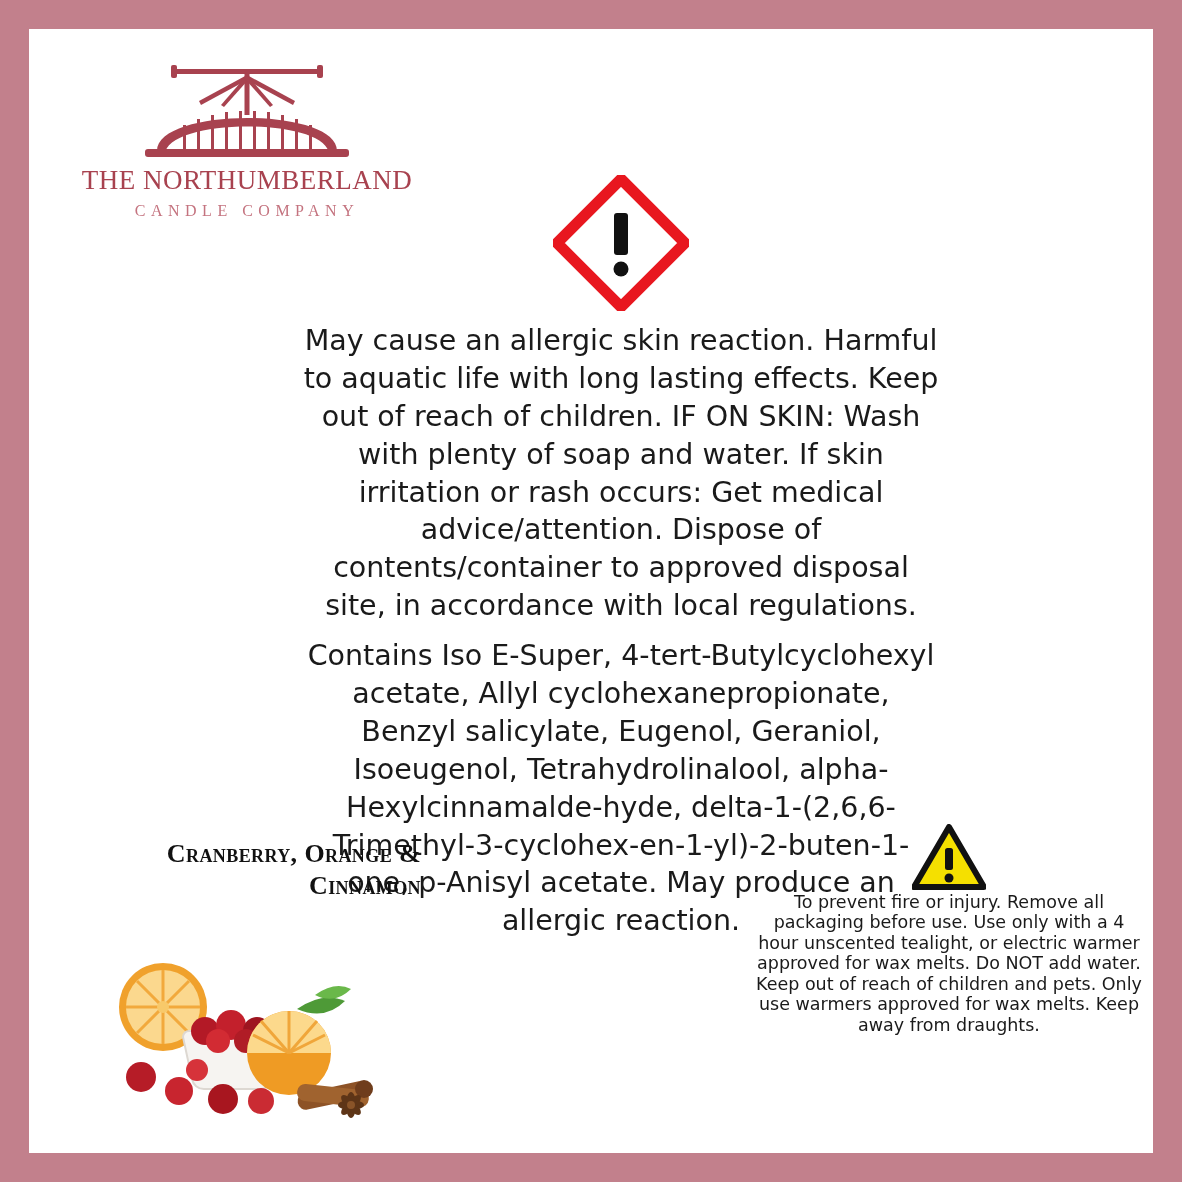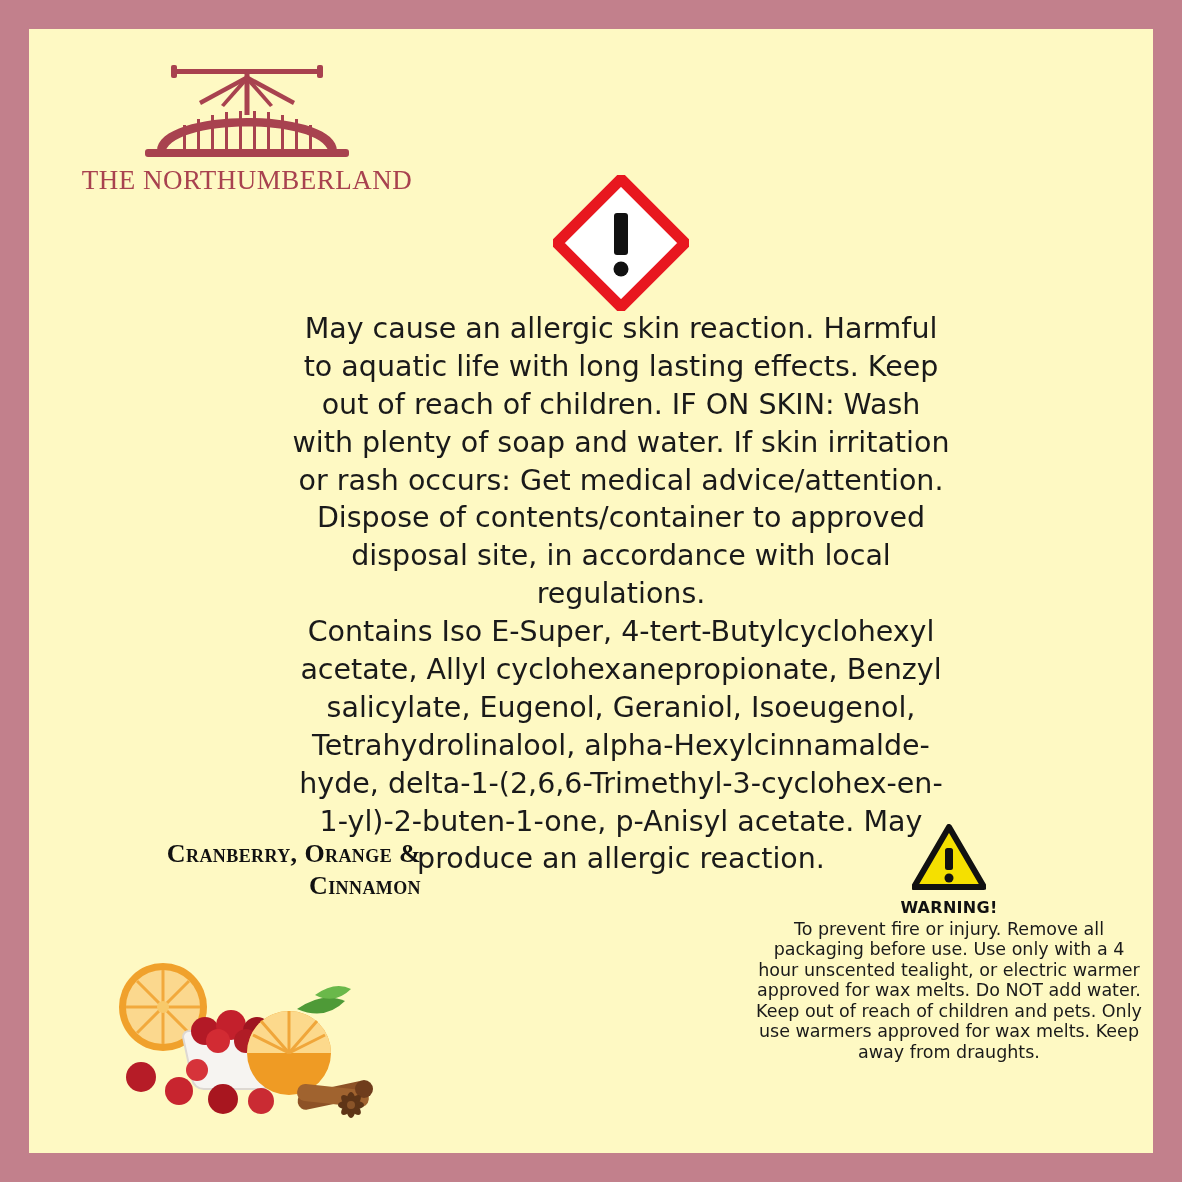--- a/index.html
+++ b/index.html
@@ -13,21 +13,21 @@
     background: #c2808c;
     font-family: "Liberation Sans", sans-serif;
     overflow: hidden;
   }
   .label-card {
     position: absolute;
     left: 29px;
     top: 29px;
     width: 1124px;
     height: 1124px;
-    background: #fef9c3;
+    background: #ffffff;
   }
 
   
   .brand {
     position: absolute;
     left: 48px;
     top: 30px;
     width: 340px;
     text-align: center;
   }
@@ -68,21 +68,21 @@
     position: absolute;
     left: 262px;
     top: 281px;
     width: 660px;
     text-align: center;
     font-size: 28.5px;
     line-height: 1.33;
     color: #1a1a1a;
     font-family: "DejaVu Sans", sans-serif;
   }
-  .hazard-text p { margin: 0; }
+  .hazard-text p { margin: 12px; }
   .hazard-text .contains { margin-top: 0px; }
 
   
   .fragrance {
     position: absolute;
     left: 62px;
     top: 809px;
     width: 330px;
     text-align: right;
     font-family: "Liberation Serif", serif;
@@ -176,20 +176,21 @@
             <rect x="126" y="52" width="3" height="40"></rect>
             <rect x="140" y="53" width="3" height="39"></rect>
             <rect x="154" y="56" width="3" height="36"></rect>
             <rect x="168" y="60" width="3" height="32"></rect>
             <rect x="182" y="66" width="3" height="26"></rect>
           </g>
         </g>
       </svg>
     </div>
     <div class="brand-name">THE NORTHUMBERLAND</div>
+    <div class="brand-sub">CANDLE COMPANY</div>
   </div>
 
   <div class="ghs">
     <svg viewBox="0 0 136 136" width="136" height="136" aria-hidden="true">
       <polygon points="68,4 132,68 68,132 4,68" fill="#ffffff" stroke="#e8171f" stroke-width="11"></polygon>
       <rect x="61" y="38" width="14" height="42" rx="3" fill="#111111"></rect>
       <circle cx="68" cy="94" r="7.5" fill="#111111"></circle>
     </svg>
   </div>
 
@@ -263,19 +264,18 @@
   </div>
 
   <div class="warning-block">
     <div class="warn-triangle">
       <svg viewBox="0 0 74 66" width="74" height="66" aria-hidden="true">
         <polygon points="37,3 72,63 2,63" fill="#f5e000" stroke="#111111" stroke-width="6" stroke-linejoin="round"></polygon>
         <rect x="33" y="24" width="8" height="22" rx="2.5" fill="#111111"></rect>
         <circle cx="37" cy="54" r="4.5" fill="#111111"></circle>
       </svg>
     </div>
-    <div class="warn-title">WARNING!</div>
     <div class="warn-body">
       <p>To prevent fire or injury. Remove all packaging before use. Use only with a 4 hour unscented tealight, or electric warmer approved for wax melts. Do NOT add water. Keep out of reach of children and pets. Only use warmers approved for wax melts. Keep away from draughts.</p>
     </div>
   </div>
 
 </div>
 
 </body></html>

